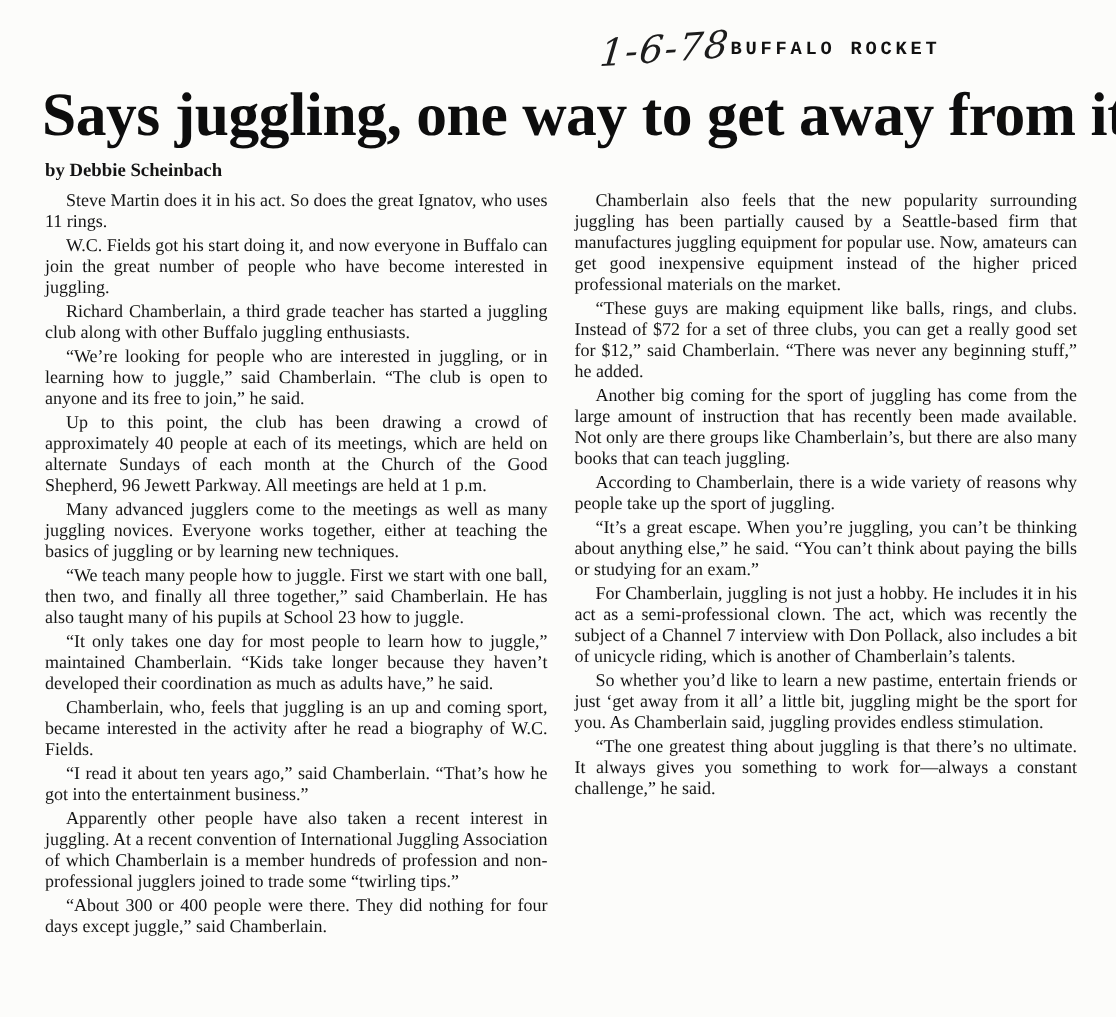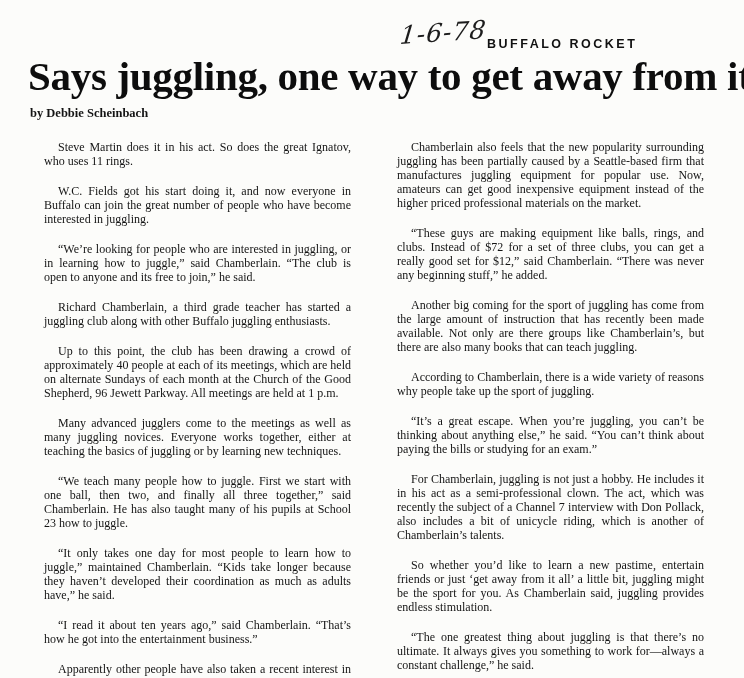--- a/index.html
+++ b/index.html
@@ -29,22 +29,22 @@
     font-family: "DejaVu Serif", serif;
     font-style: italic;
     font-size: 25px;
     color: #1c1c1c;
     transform: rotate(-4deg) skewX(-10deg);
     letter-spacing: 1px;
   }
   .publication {
     position: absolute;
     left: 459px;
-    top: 23px;
-    font-family: Liberation Sans, sans-serif;
+    top: 12px;
+    font-family: Liberation Mono, monospace;
     font-weight: bold;
     font-size: 12.5px;
     letter-spacing: 2.5px;
     color: #111;
   }
   .headline {
     margin: 0;
     font-size: 41px;
     line-height: 1.12;
     font-weight: bold;
@@ -62,21 +62,21 @@
     gap: 14px;
     margin-top: 3px;
   }
   .col {
     width: 340px;
     font-size: 12px;
     line-height: 14px;
     text-align: justify;
   }
   .col p {
-    margin: 16px;
+    margin: 2px;
     text-indent: 14px;
   }
 </style>
 </head>
 <body>
 
 <div class="page">
 
   <div class="topline">
     <span class="handwritten-date">1-6-78</span>
@@ -85,26 +85,27 @@
 
   <h1 class="headline">Says juggling, one way to get away from it all</h1>
 
   <div class="byline">by Debbie Scheinbach</div>
 
   <div class="columns">
 
     <div class="col">
       <p>Steve Martin does it in his act. So does the great Ignatov, who uses 11 rings.</p>
       <p>W.C. Fields got his start doing it, and now everyone in Buffalo can join the great number of people who have become interested in juggling.</p>
+      <p>Richard Chamberlain, a third grade teacher has started a juggling club along with other Buffalo juggling enthusiasts.</p>
       <p>“We’re looking for people who are interested in juggling, or in learning how to juggle,” said Chamberlain. “The club is open to anyone and its free to join,” he said.</p>
-      <p>Richard Chamberlain, a third grade teacher has started a juggling club along with other Buffalo juggling enthusiasts.</p>
       <p>Up to this point, the club has been drawing a crowd of approximately 40 people at each of its meetings, which are held on alternate Sundays of each month at the Church of the Good Shepherd, 96 Jewett Parkway. All meetings are held at 1 p.m.</p>
       <p>Many advanced jugglers come to the meetings as well as many juggling novices. Everyone works together, either at teaching the basics of juggling or by learning new techniques.</p>
       <p>“We teach many people how to juggle. First we start with one ball, then two, and finally all three together,” said Chamberlain. He has also taught many of his pupils at School 23 how to juggle.</p>
       <p>“It only takes one day for most people to learn how to juggle,” maintained Chamberlain. “Kids take longer because they haven’t developed their coordination as much as adults have,” he said.</p>
+      <p>Chamberlain, who, feels that juggling is an up and coming sport, became interested in the activity after he read a biography of W.C. Fields.</p>
       <p>“I read it about ten years ago,” said Chamberlain. “That’s how he got into the entertainment business.”</p>
       <p>Apparently other people have also taken a recent interest in juggling. At a recent convention of International Juggling Association of which Chamberlain is a member hundreds of profession and non-professional jugglers joined to trade some “twirling tips.”</p>
       <p>“About 300 or 400 people were there. They did nothing for four days except juggle,” said Chamberlain.</p>
     </div>
 
     <div class="col">
       <p>Chamberlain also feels that the new popularity surrounding juggling has been partially caused by a Seattle-based firm that manufactures juggling equipment for popular use. Now, amateurs can get good inexpensive equipment instead of the higher priced professional materials on the market.</p>
       <p>“These guys are making equipment like balls, rings, and clubs. Instead of $72 for a set of three clubs, you can get a really good set for $12,” said Chamberlain. “There was never any beginning stuff,” he added.</p>
       <p>Another big coming for the sport of juggling has come from the large amount of instruction that has recently been made available. Not only are there groups like Chamberlain’s, but there are also many books that can teach juggling.</p>
       <p>According to Chamberlain, there is a wide variety of reasons why people take up the sport of juggling.</p>

